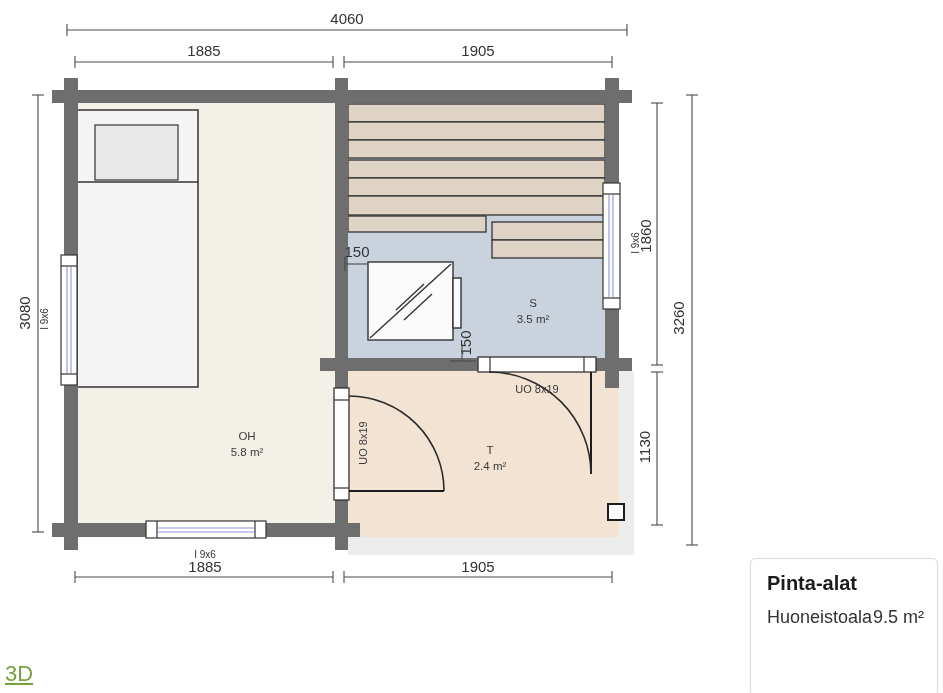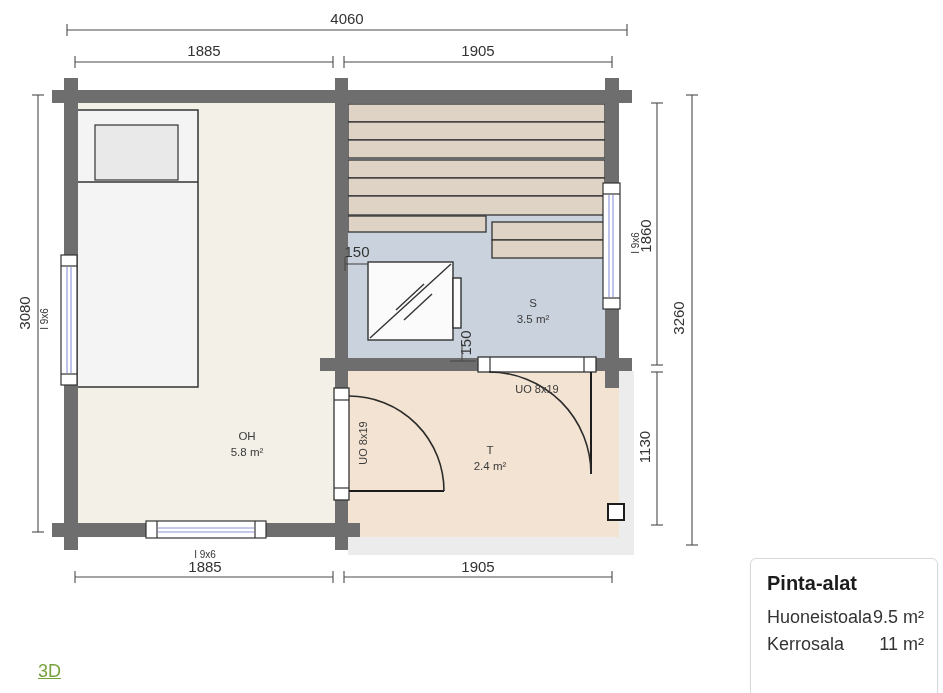--- a/index.html
+++ b/index.html
@@ -37,22 +37,22 @@
 
   .panel{position:absolute;left:750px;top:558px;width:188px;height:139px;
          box-sizing:border-box;background:var(--panel-bg);
          border:1px solid var(--panel-border);border-radius:6px;
          padding:13px 13px 0 16px;box-shadow:0 1px 3px rgba(0,0,0,.05);}
   .panel-title{font-size:20px;font-weight:700;color:#1c1c1c;margin:0 0 9px 0;}
   .panel-row{display:flex;justify-content:space-between;
              font-size:18px;line-height:27px;color:#333;}
   .panel-row .val{color:#333;}
 
-  .link-3d{position:absolute;left:5px;top:661px;font-size:18px;
-           color:var(--link-green);text-decoration:underline;cursor:pointer;margin-left:33px;}
+  .link-3d{position:absolute;left:5px;top:661px;font-size:22px;
+           color:var(--link-green);text-decoration:underline;cursor:pointer;}
 </style>
 </head>
 <body>
 
 <svg width="943" height="693" viewBox="0 0 943 693">
 
   <g>
     <rect class="deck" x="348" y="537" width="286" height="18"></rect>
     <rect class="deck" x="619" y="371" width="15" height="184"></rect>
   </g>
@@ -211,19 +211,15 @@
     <text class="dim-num" x="478" y="572" text-anchor="middle">1905</text>
   </g>
 </svg>
 
 <div class="panel">
   <div class="panel-title">Pinta-alat</div>
   <div class="panel-row">
     <span>Huoneistoala</span>
     <span class="val">9.5 m²</span>
   </div>
-  <div class="panel-row">
-    <span>Kerrosala</span>
-    <span class="val">11 m²</span>
-  </div>
 </div>
 
 <a class="link-3d" href="#">3D</a>
 
 </body></html>

